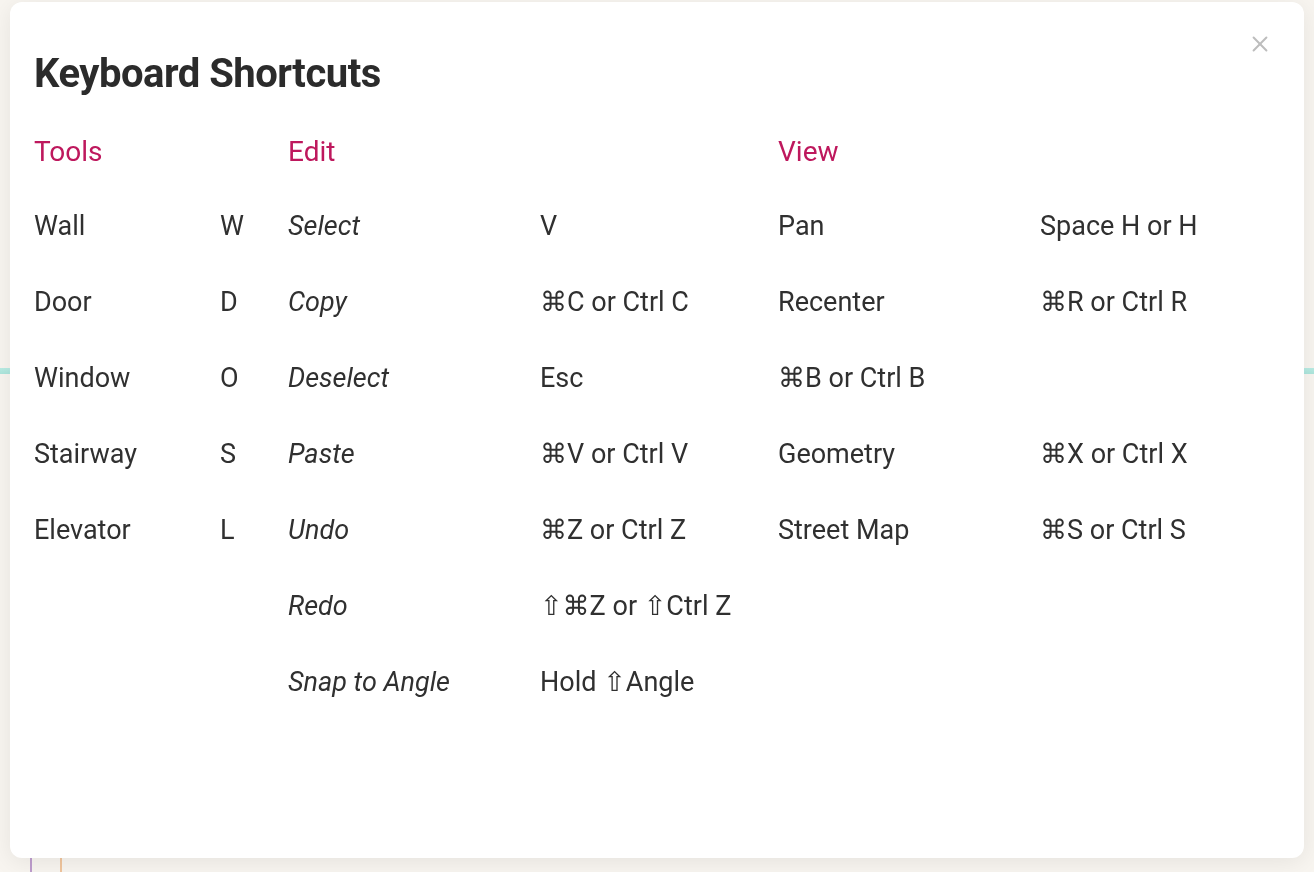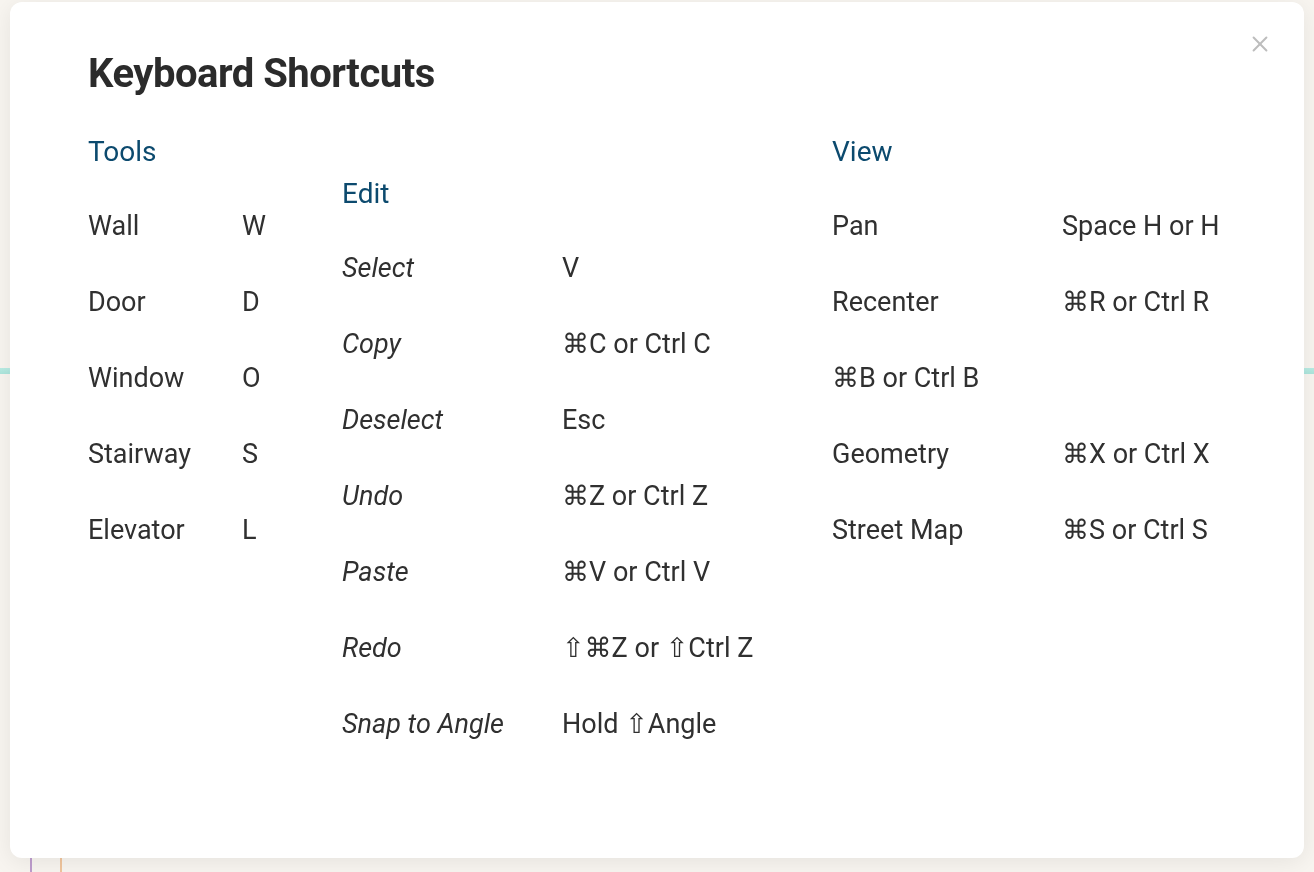--- a/index.html
+++ b/index.html
@@ -24,21 +24,21 @@
   }
   .modal {
     position: absolute;
     left: 10px;
     right: 10px;
     top: 2px;
     bottom: 14px;
     background: #ffffff;
     border-radius: 12px;
     box-shadow: 0 4px 24px rgba(0,0,0,0.08);
-    padding: 48px 58px 40px 78px;
+    padding: 48px 58px 40px 24px;
   }
   .close-btn {
     position: absolute;
     top: 28px;
     right: 30px;
     width: 28px;
     height: 28px;
     cursor: pointer;
     color: #bdbdbd;
     background: none;
@@ -51,34 +51,35 @@
     font-weight: 700;
     color: #2b2b2b;
     margin-bottom: 38px;
     letter-spacing: -0.5px;
   }
   .columns {
     display: flex;
     gap: 0;
   }
   .col-tools { width: 254px; }
-  .col-edit  { width: 490px; margin-top: 42px; }
+  .col-edit  { width: 490px; }
   .col-view  { flex: 1; }
   .section-header {
     font-size: 28px;
     font-weight: 400;
-    color: #0c4a6e;
+    color: #be185d;
     margin-bottom: 42px;
   }
   .row {
     display: flex;
     align-items: baseline;
     margin-bottom: 44px;
     font-size: 27px;
     color: #303030;
+    gap: 32px;
   }
   .row:last-child { margin-bottom: 0; }
   .col-tools .label { width: 154px; }
   .col-tools .key   { }
   .col-edit .label  { width: 220px; font-style: italic; }
   .col-edit .key    { }
   .col-view .label  { width: 230px; }
   .col-view .key    { }
   
   .bg-lines {
@@ -143,26 +144,26 @@
       </div>
       <div class="row">
         <span class="label">Copy</span>
         <span class="key">⌘C or Ctrl C</span>
       </div>
       <div class="row">
         <span class="label">Deselect</span>
         <span class="key">Esc</span>
       </div>
       <div class="row">
+        <span class="label">Paste</span>
+        <span class="key">⌘V or Ctrl V</span>
+      </div>
+      <div class="row">
         <span class="label">Undo</span>
         <span class="key">⌘Z or Ctrl Z</span>
-      </div>
-      <div class="row">
-        <span class="label">Paste</span>
-        <span class="key">⌘V or Ctrl V</span>
       </div>
       <div class="row">
         <span class="label">Redo</span>
         <span class="key">⇧⌘Z or ⇧Ctrl Z</span>
       </div>
       <div class="row">
         <span class="label">Snap to Angle</span>
         <span class="key">Hold ⇧Angle</span>
       </div>
     </div>

